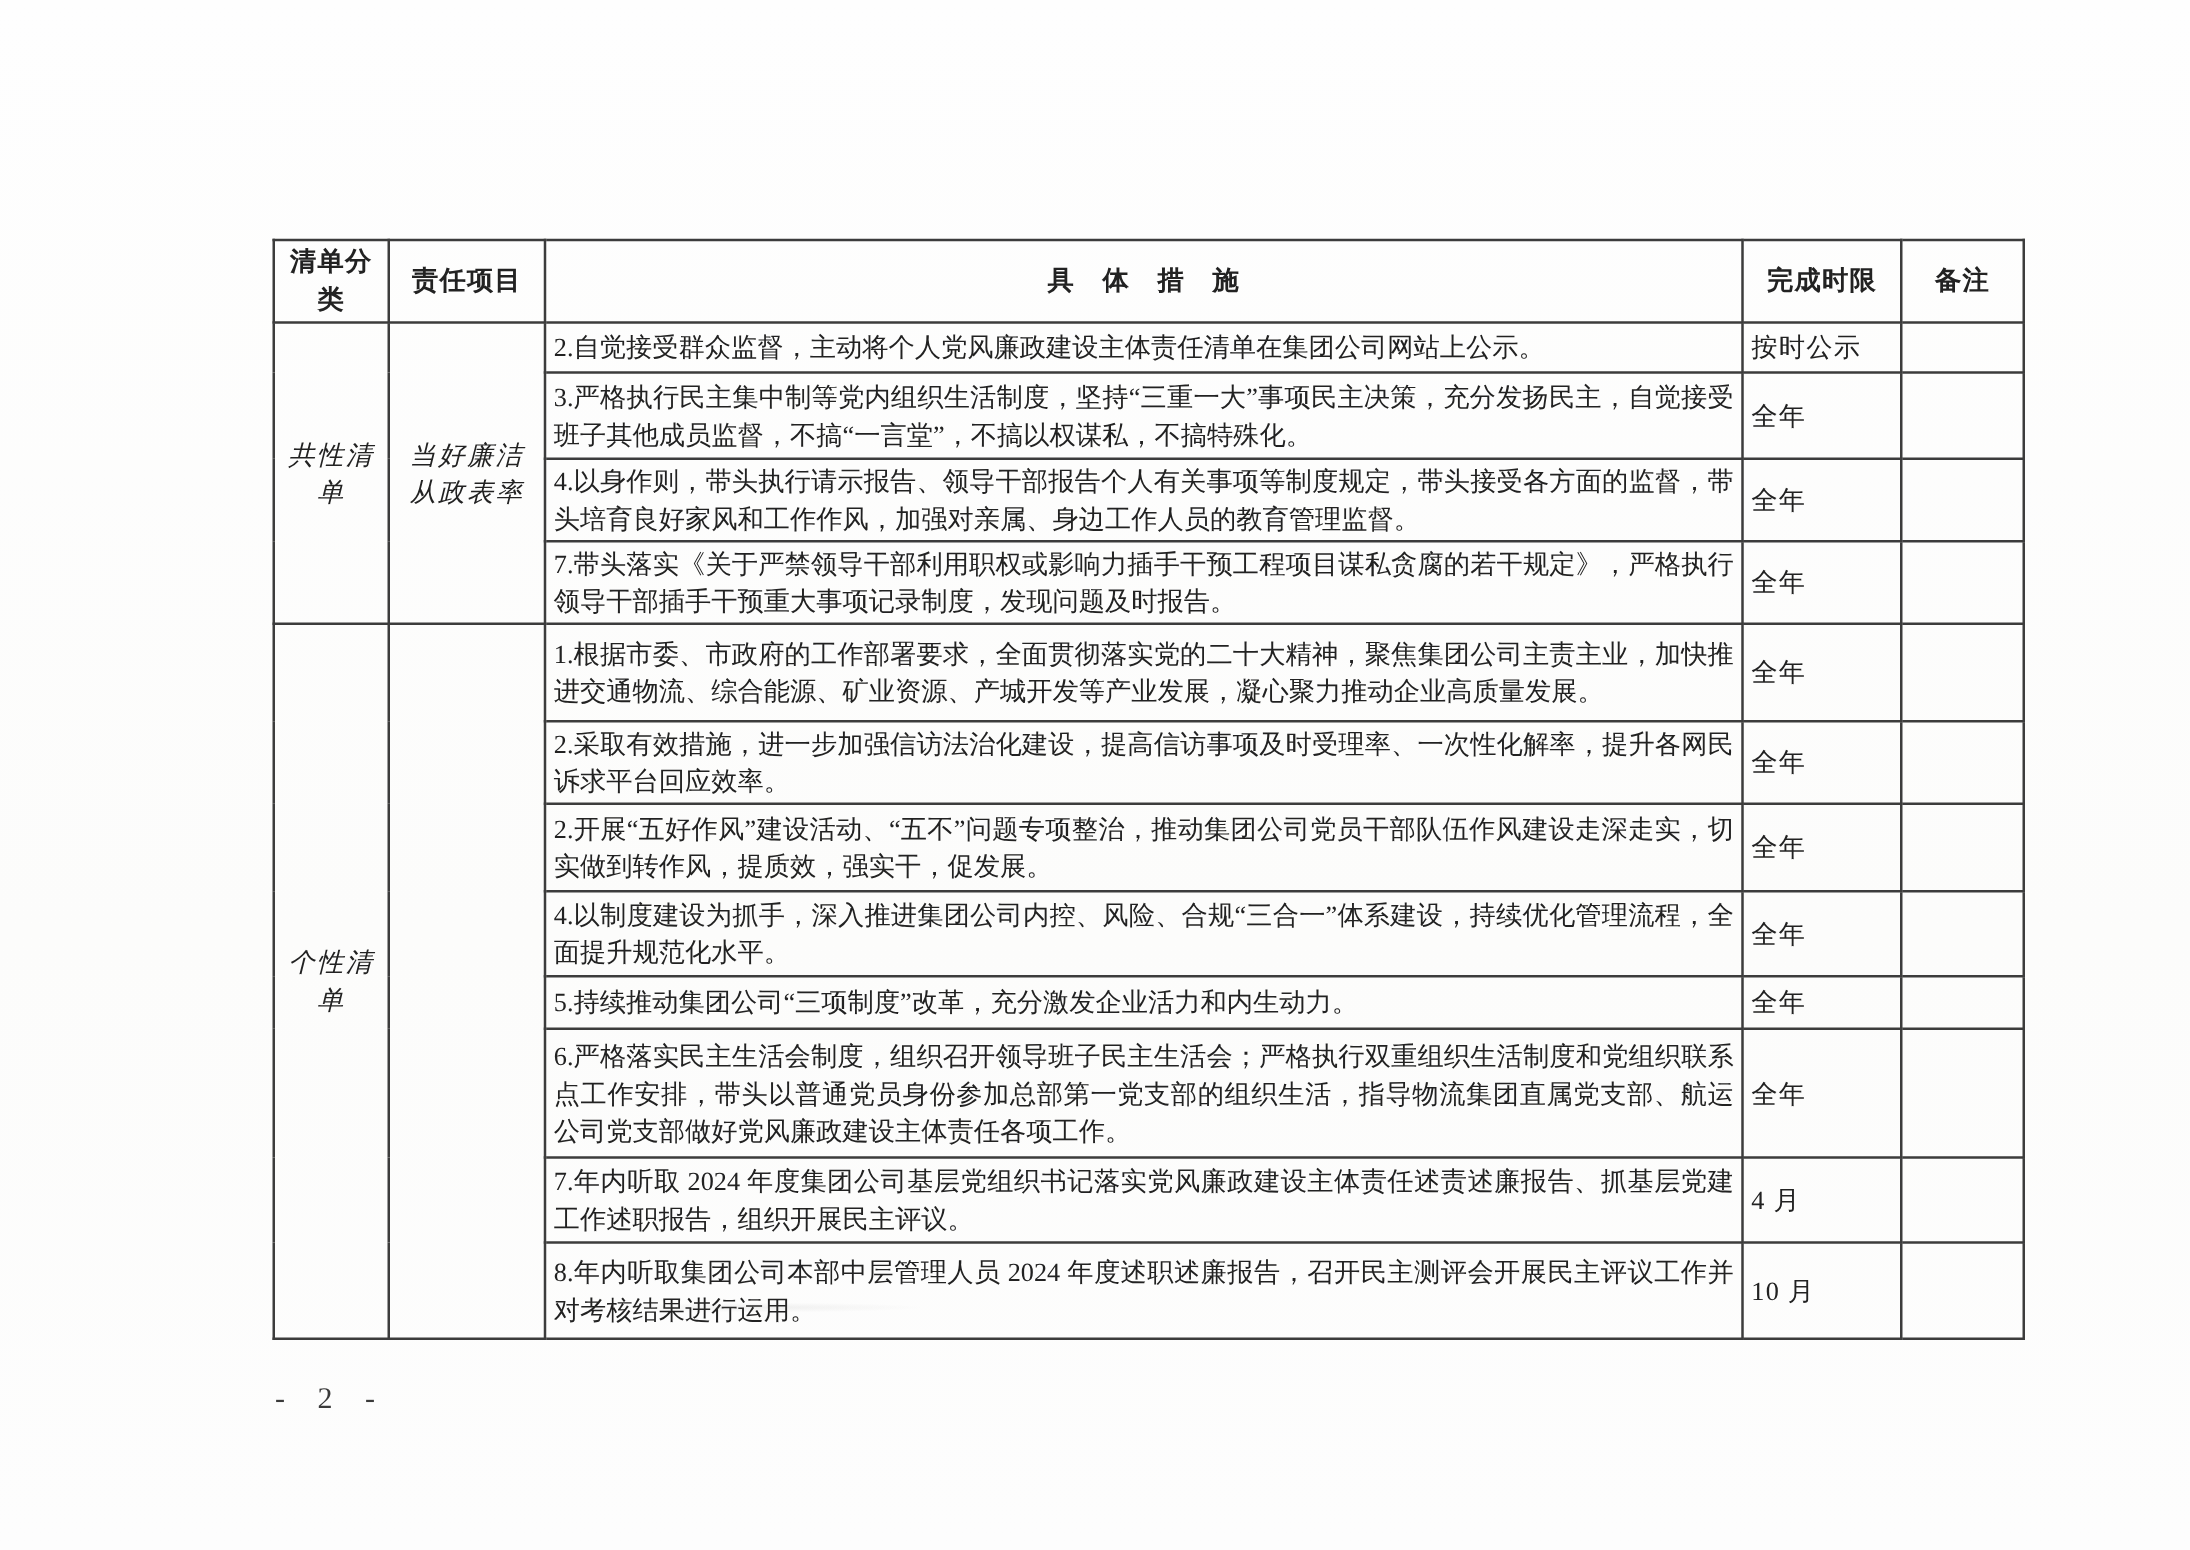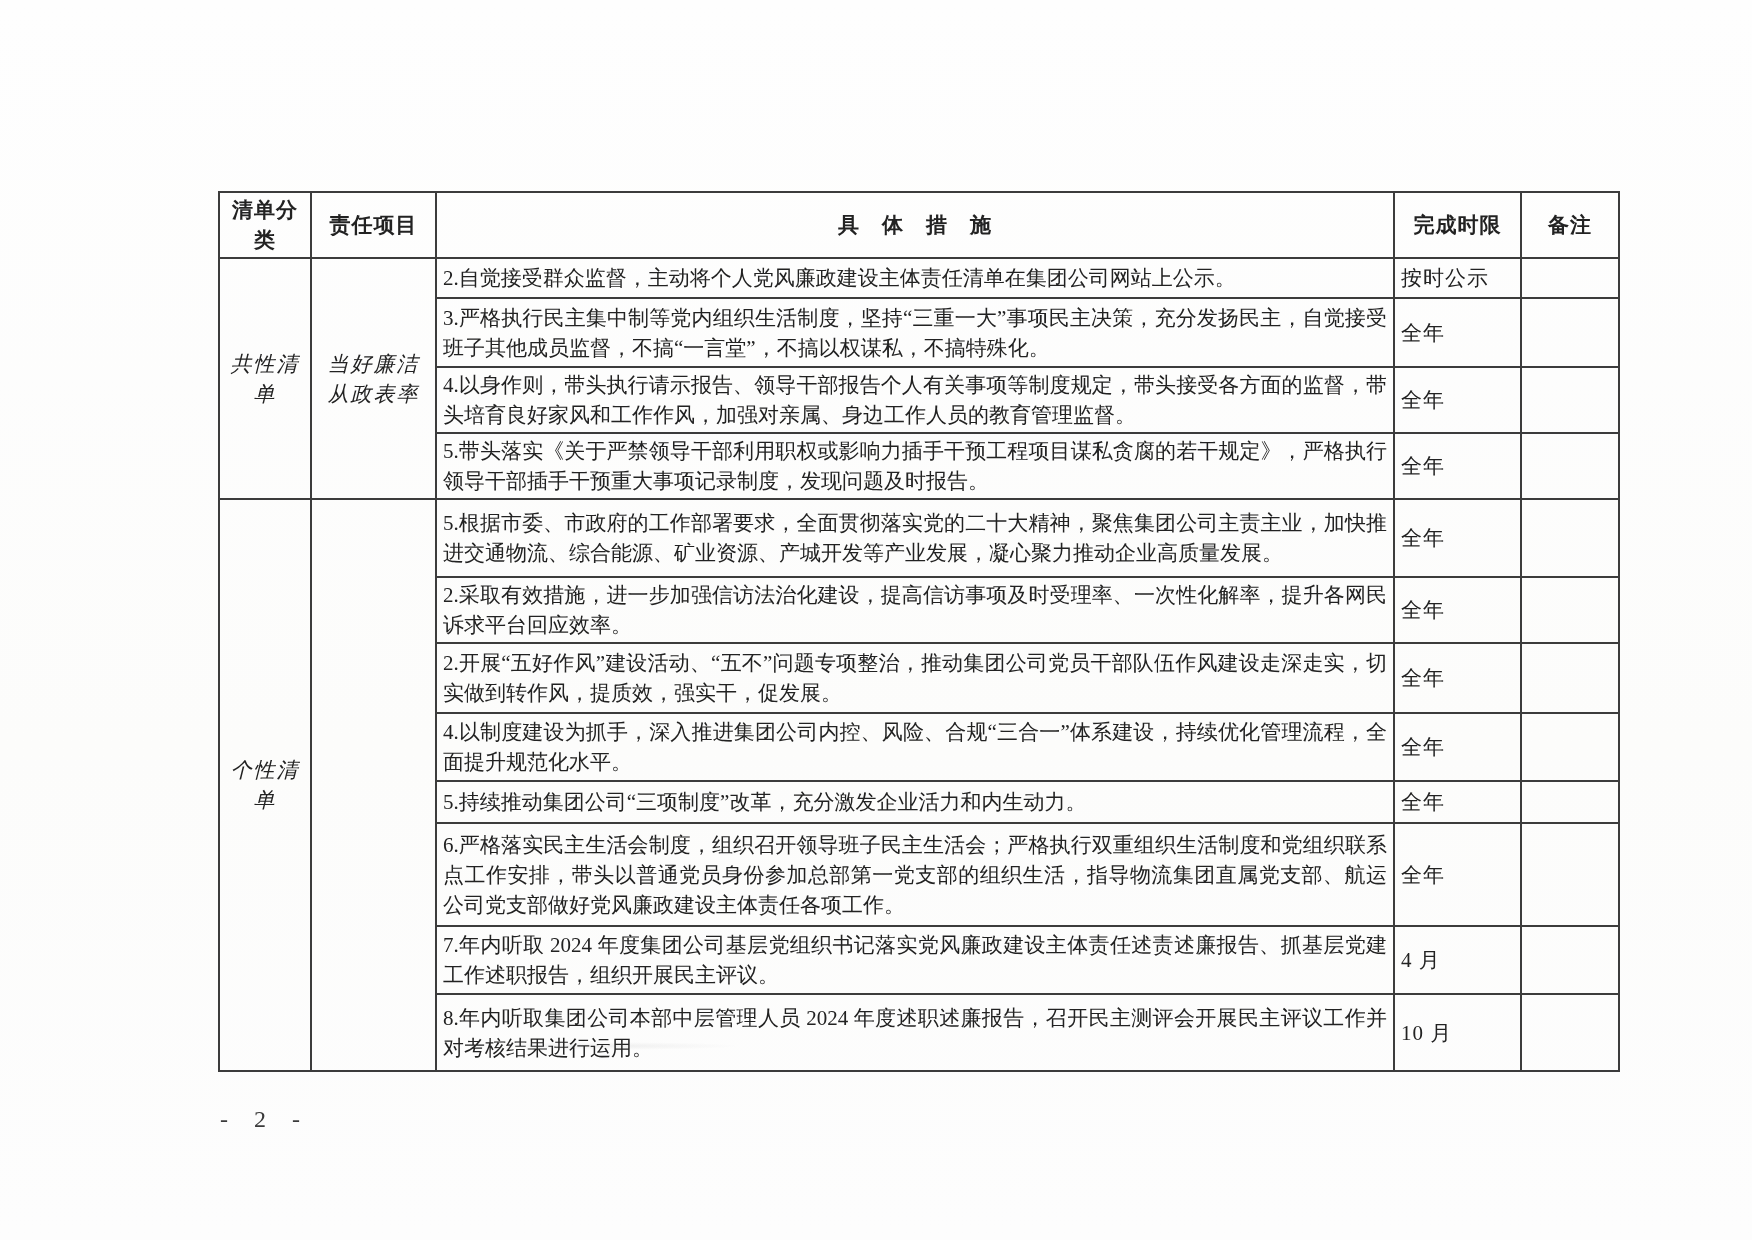--- a/index.html
+++ b/index.html
@@ -114,29 +114,29 @@
         <td class="measure">3.严格执行民主集中制等党内组织生活制度，坚持“三重一大”事项民主决策，充分发扬民主，自觉接受班子其他成员监督，不搞“一言堂”，不搞以权谋私，不搞特殊化。</td>
         <td class="deadline">全年</td>
         <td class="remark"></td>
       </tr>
       <tr style="height:65px">
         <td class="measure">4.以身作则，带头执行请示报告、领导干部报告个人有关事项等制度规定，带头接受各方面的监督，带头培育良好家风和工作作风，加强对亲属、身边工作人员的教育管理监督。</td>
         <td class="deadline">全年</td>
         <td class="remark"></td>
       </tr>
       <tr style="height:61px">
-        <td class="measure">5.带头落实《关于严禁领导干部利用职权或影响力插手干预工程项目谋私贪腐的若干规定》，严格执行领导干部插手干预重大事项记录制度，发现问题及时报告。</td>
+        <td class="measure">7.带头落实《关于严禁领导干部利用职权或影响力插手干预工程项目谋私贪腐的若干规定》，严格执行领导干部插手干预重大事项记录制度，发现问题及时报告。</td>
         <td class="deadline">全年</td>
         <td class="remark"></td>
       </tr>
 
       <tr style="height:78px">
         <td class="cat" rowspan="8">个性清单</td>
         <td class="resp" rowspan="8"></td>
-        <td class="measure">5.根据市委、市政府的工作部署要求，全面贯彻落实党的二十大精神，聚焦集团公司主责主业，加快推进交通物流、综合能源、矿业资源、产城开发等产业发展，凝心聚力推动企业高质量发展。</td>
+        <td class="measure">1.根据市委、市政府的工作部署要求，全面贯彻落实党的二十大精神，聚焦集团公司主责主业，加快推进交通物流、综合能源、矿业资源、产城开发等产业发展，凝心聚力推动企业高质量发展。</td>
         <td class="deadline">全年</td>
         <td class="remark"></td>
       </tr>
       <tr style="height:62px">
         <td class="measure">2.采取有效措施，进一步加强信访法治化建设，提高信访事项及时受理率、一次性化解率，提升各网民诉求平台回应效率。</td>
         <td class="deadline">全年</td>
         <td class="remark"></td>
       </tr>
       <tr style="height:70px">
         <td class="measure">2.开展“五好作风”建设活动、“五不”问题专项整治，推动集团公司党员干部队伍作风建设走深走实，切实做到转作风，提质效，强实干，促发展。</td>

